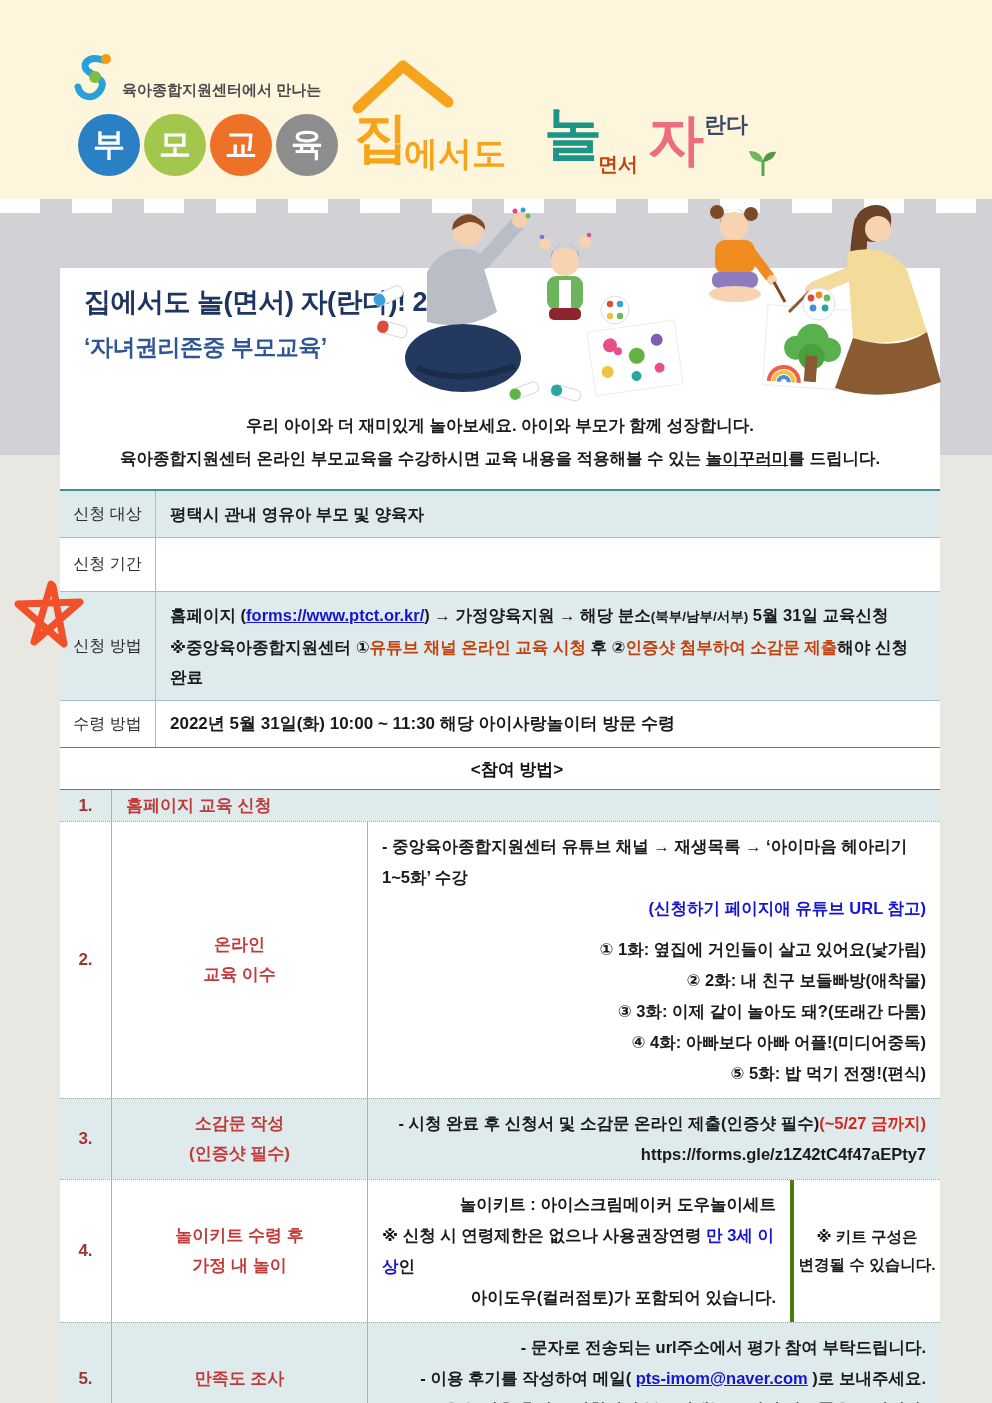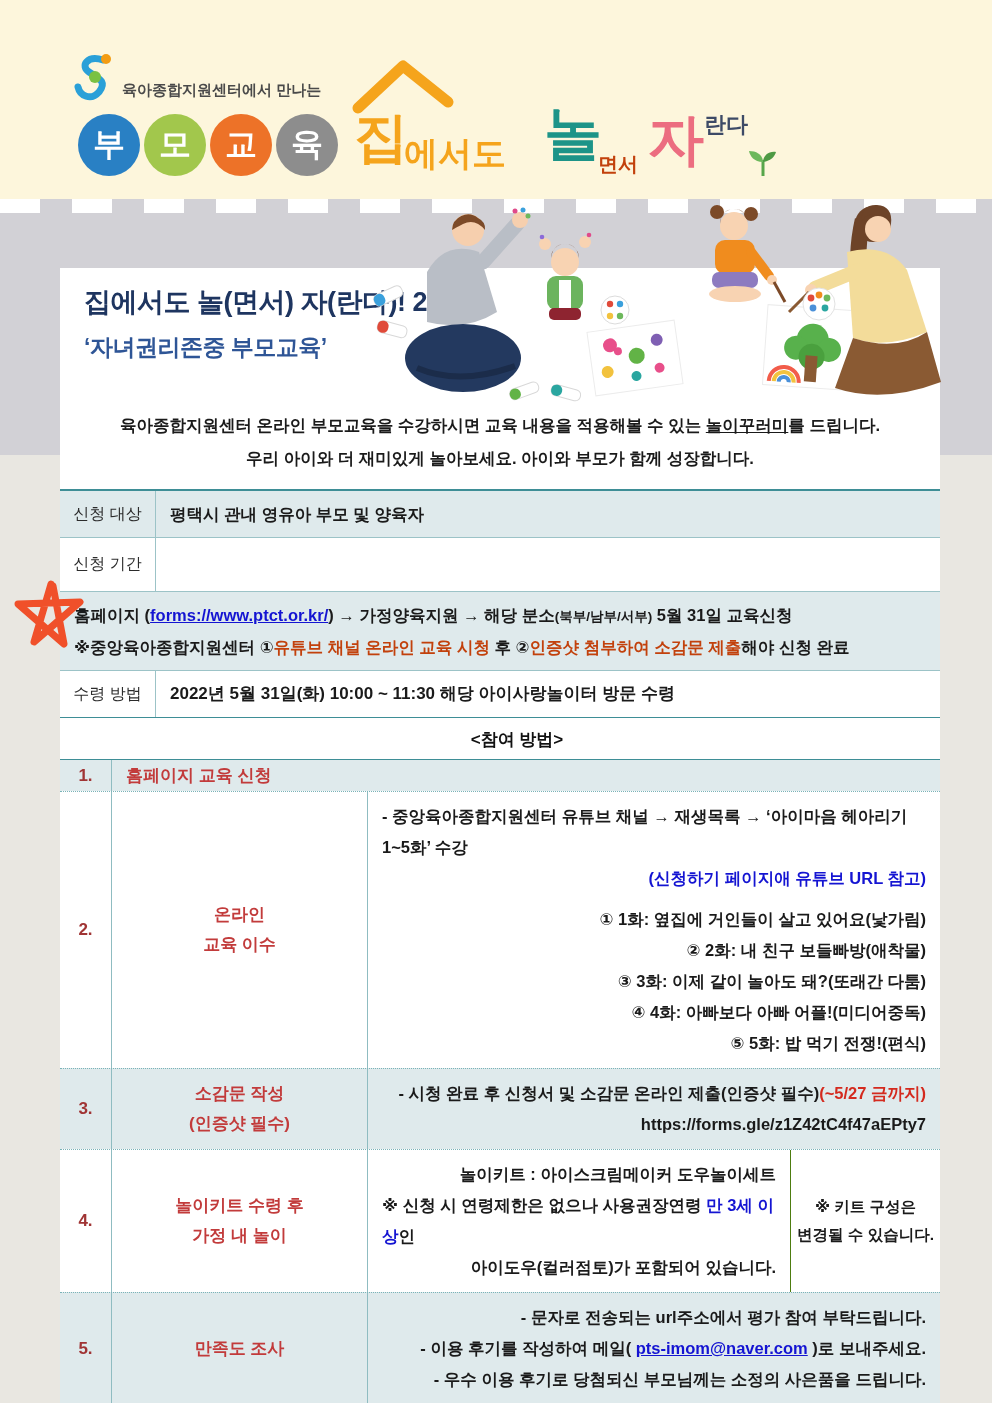--- a/index.html
+++ b/index.html
@@ -64,21 +64,21 @@
   .t2-row { display:flex; border-top:1px dotted #7ab3b8; }
   .t2-row.first { border-top:none; }
   .t2-num { width:52px; flex:0 0 52px; display:flex; align-items:center; justify-content:center;
             border-right:1px solid #8fbcc1; font-size:17px; font-weight:700; color:#a03434; }
   .t2-steplabel { width:256px; flex:0 0 256px; display:flex; flex-direction:column; align-items:center;
             justify-content:center; border-right:1px solid #8fbcc1; color:#c23b3b; font-size:17px;
             font-weight:700; line-height:30px; text-align:center; }
   .t2-body { flex:1; padding:9px 14px; font-size:16.5px; font-weight:600; color:#1a1a1a; line-height:31px;
              display:flex; flex-direction:column; justify-content:center;align-items:flex-end; }
   .t2-title { flex:1; display:flex; align-items:center; padding:4px 14px; color:#c23b3b; font-size:17px; font-weight:700; min-height:30px; }
-  .t2-note { width:150px; flex:0 0 150px; border-left:1px solid #4d7c0f; display:flex; flex-direction:column;
+  .t2-note { width:150px; flex:0 0 150px; border-left:4px solid #4d7c0f; display:flex; flex-direction:column;
              align-items:center; justify-content:center; font-size:15.5px; font-weight:600; line-height:28px; color:#1a1a1a; }
   .indent1 { margin-left:14px; }
   .gap-top { margin-top:10px; }
 
   
   .star { position:absolute; left:12px; top:580px; z-index:5; }
   .illus { position:absolute; left:365px; top:190px; width:625px; height:220px; z-index:4; }
 </style>
 </head>
 <body>
@@ -125,42 +125,45 @@
   <div class="floor"></div>
 
   <div class="card">
 
     <div class="hero">
       <div class="hero-title">집에서도  놀(면서)  자(란다)!  2차</div>
       <div class="hero-subtitle">‘자녀권리존중  부모교육’</div>
     </div>
 
     <div class="intro">
+      <div>우리  아이와  더  재미있게  놀아보세요.  아이와  부모가  함께  성장합니다.</div>
       <div><span>육아종합지원센터  온라인  부모교육을  수강하시면  교육  내용을  적용해볼  수  있는  </span><span class="u">놀이꾸러미</span><span>를  드립니다.</span></div>
-      <div>우리  아이와  더  재미있게  놀아보세요.  아이와  부모가  함께  성장합니다.</div>
     </div>
 
     <div class="t1">
 
       <div class="t1-row bg-blue" style="min-height:46px">
         <div class="t1-label">
             <span>신청  대상</span>
           </div>
         <div class="t1-content">
             <div>평택시  관내  영유아  부모  및  양육자</div>
           </div>
       </div>
 
       <div class="t1-row" style="min-height:54px">
         <div class="t1-label">
             <span>신청  기간</span>
           </div>
       </div>
 
       <div class="t1-row bg-blue" style="min-height:66px">
+        <div class="t1-label">
+            <span>신청  방법</span>
+          </div>
         <div class="t1-content">
           <div><span>홈페이지  (</span><span class="link">forms://www.ptct.or.kr/</span><span>)  →  가정양육지원  →  해당  분소</span><span class="small">(북부/남부/서부)</span><span>  5월  31일  교육신청</span></div>
           <div><span>※중앙육아종합지원센터  ①</span><span class="red-u">유튜브  채널  온라인  교육  시청</span><span>  후  ②</span><span class="red-u">인증샷  첨부하여  소감문  제출</span><span>해야  신청  완료</span></div>
         </div>
       </div>
 
       <div class="t1-row" style="min-height:46px">
         <div class="t1-label">
             <span>수령  방법</span>
           </div>

